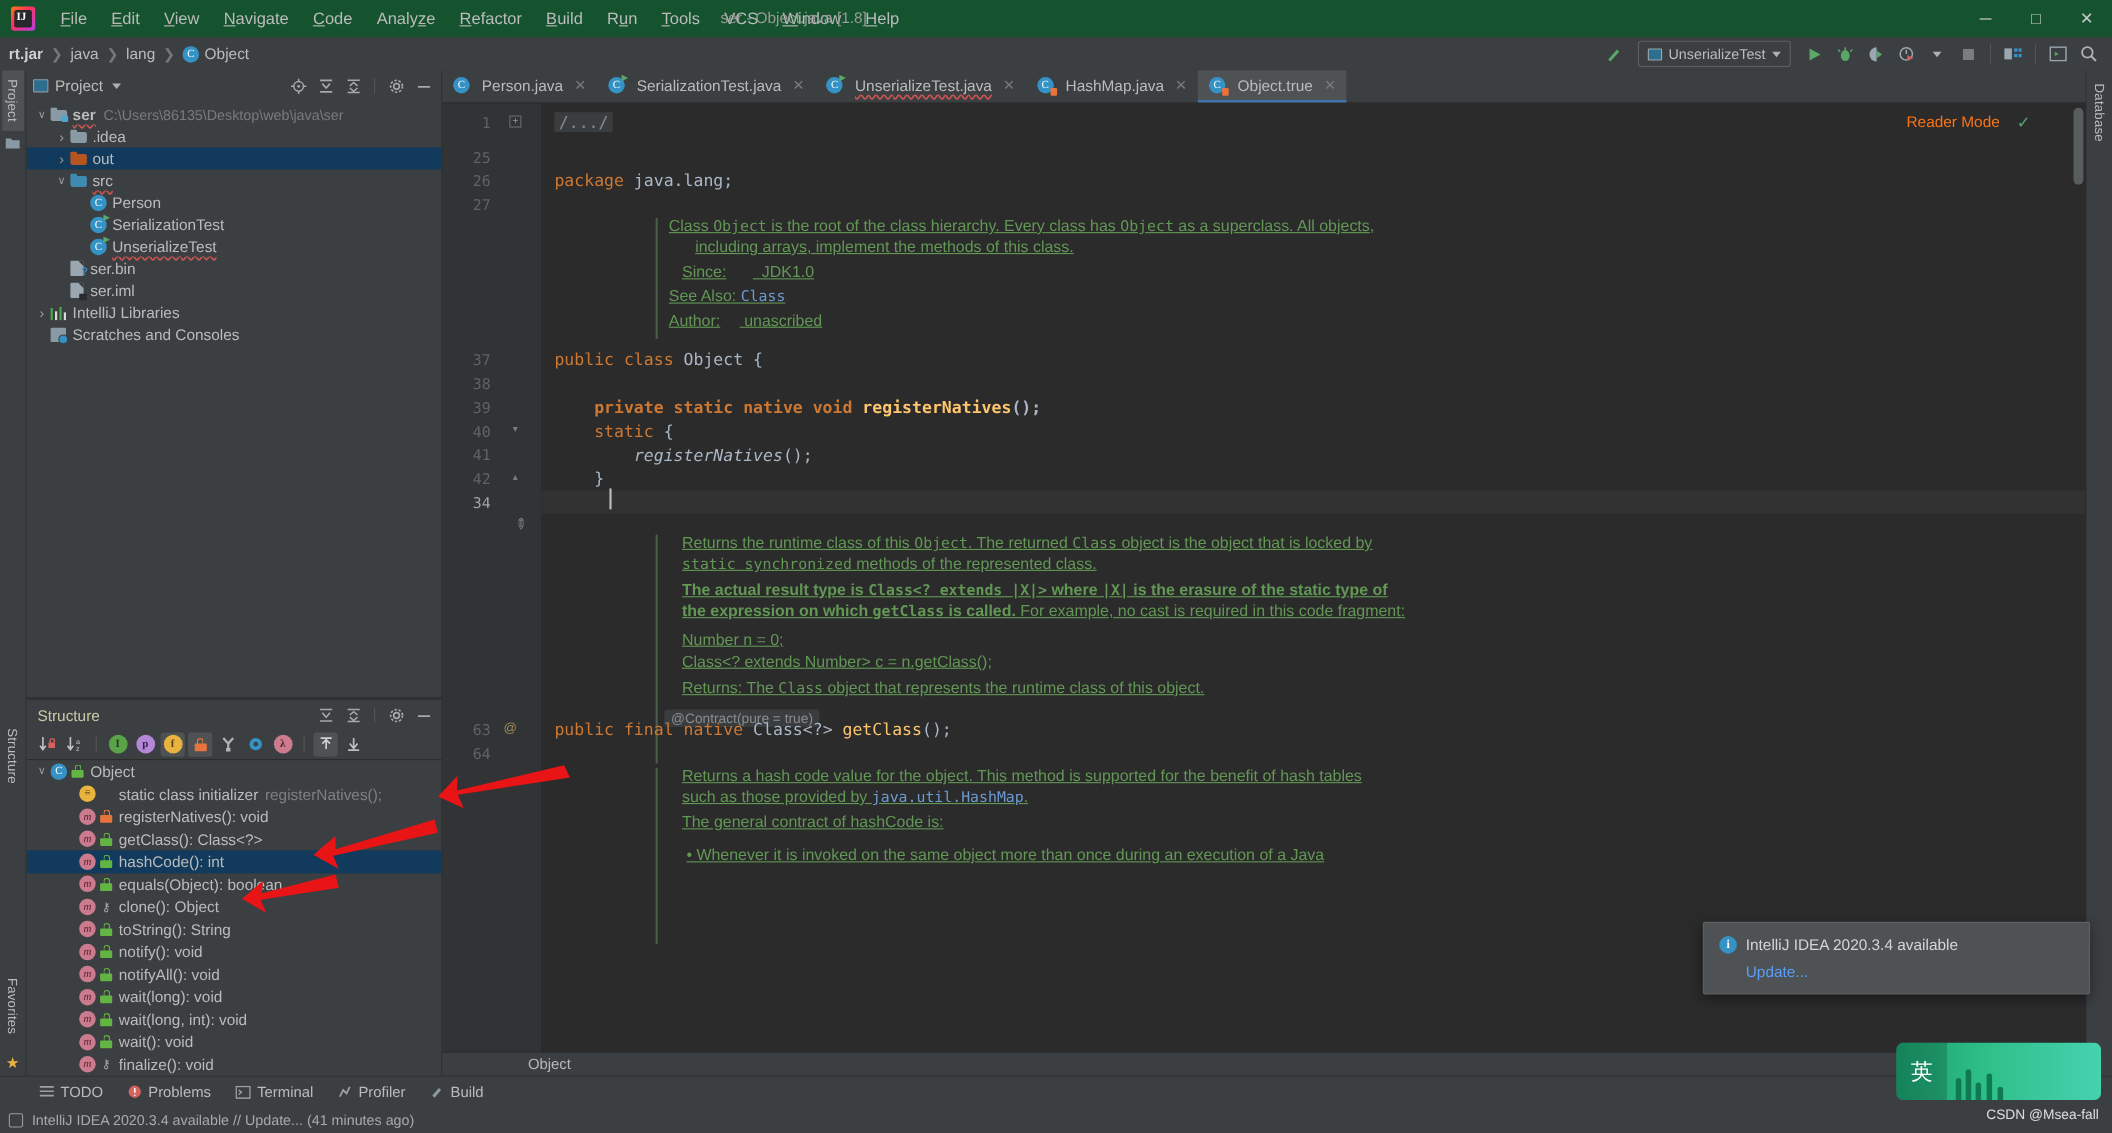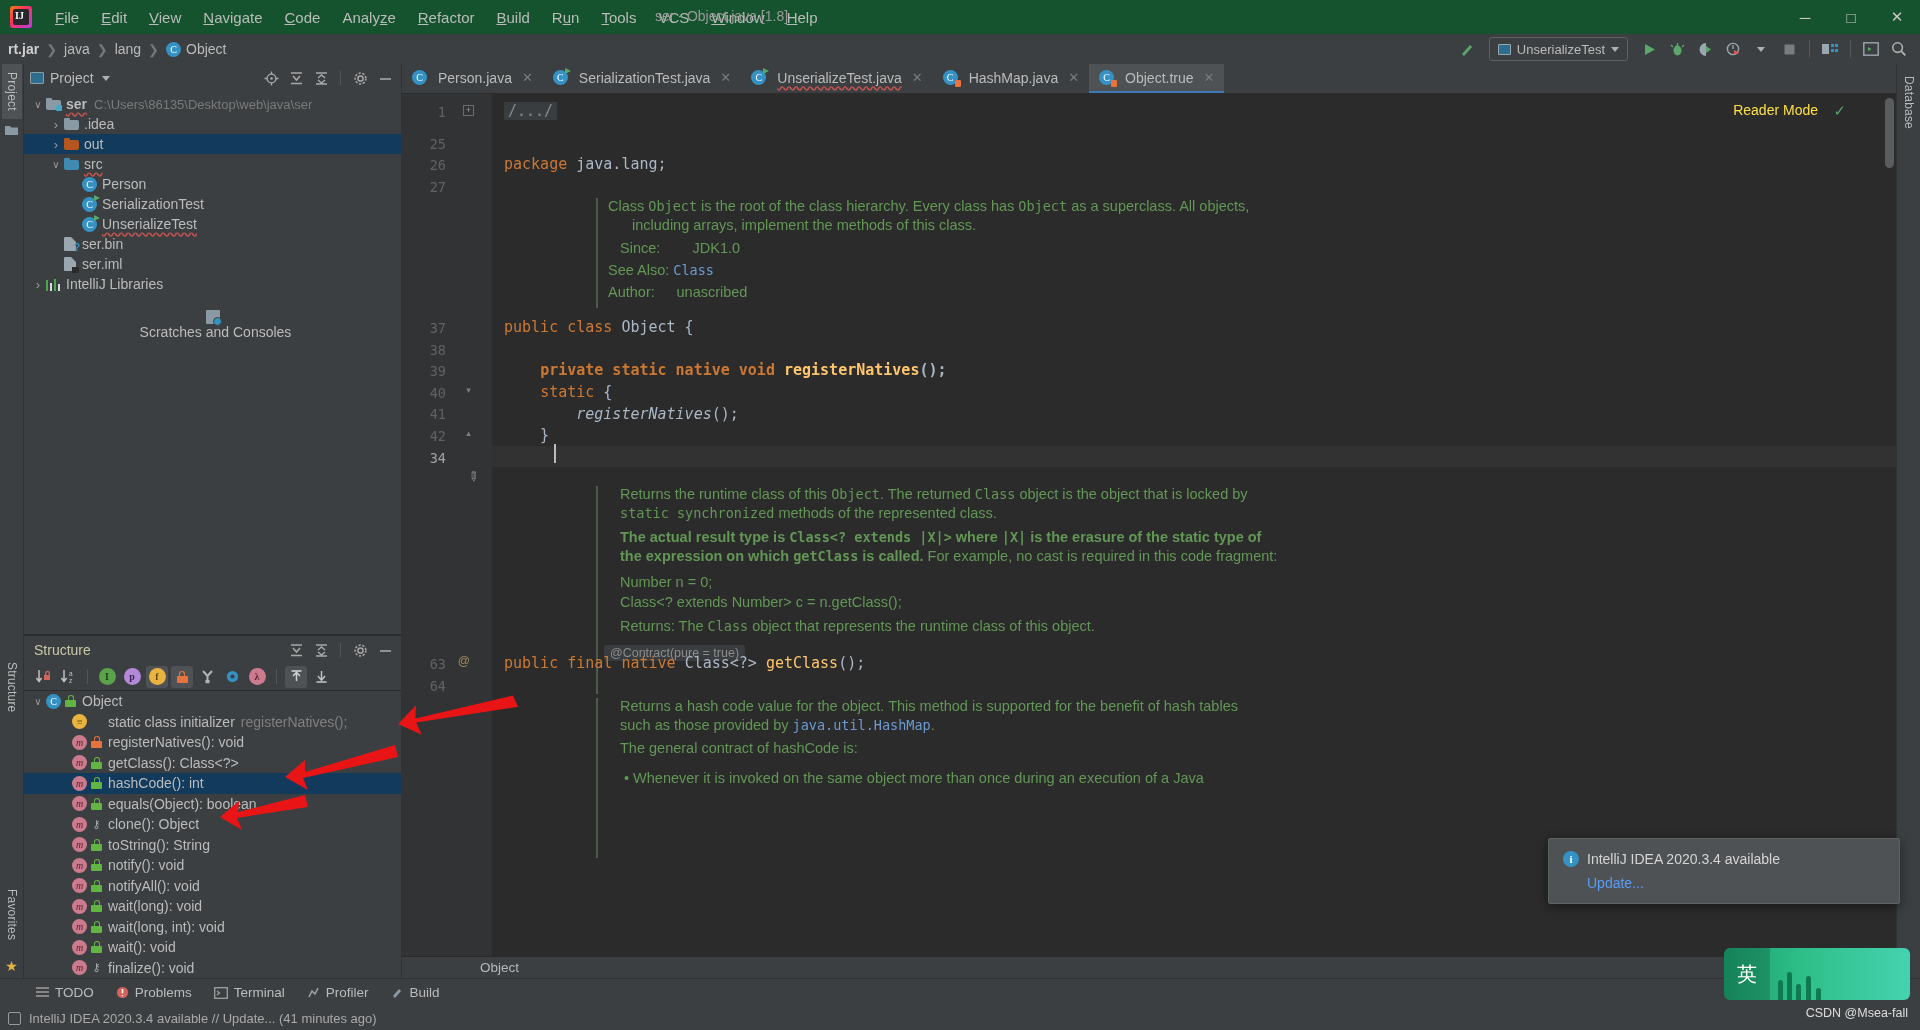--- a/index.html
+++ b/index.html
@@ -160,30 +160,30 @@
      font-family: "DejaVu Sans Mono", monospace; text-align: right; width: 40px; }
   .gmark { position: absolute; right: 22px; font-size: 12px; color: #888; }
   .fold { position:absolute; right: 18px; width: 11px; height: 11px; border: 1px solid #6a6d6e;
      color: #9a9a9a; font-size: 9px; line-height:9px; text-align:center; background:#313335;}
   .codearea { flex: 1 1 auto; position: relative; background: #2b2b2b; overflow: hidden; }
   .cl { position: absolute; left: 12px; white-space: pre; font-size: 15px;
      font-family: "DejaVu Sans Mono", monospace; color: #a9b7c6; }
   .kw { color: #cc7832; }
   .fn { color: #ffc66d; } .ital { font-style: italic; color:#a9b7c6;}
   .jd { position: absolute; left: 116px; font-size: 14.5px; color: #629755;
-     font-family: "Liberation Sans", sans-serif; white-space: pre; }
+     font-family: "Liberation Sans", sans-serif; white-space: pre; text-decoration: underline; }
   .jd .mono { font-family: "DejaVu Sans Mono", monospace; font-size: 13.5px; }
   .jd .lnk { color: #6b9bd2; font-family: "DejaVu Sans Mono", monospace; font-size:13.5px;}
   .jd b { font-weight: bold; }
   .jdbar { position: absolute; left: 104px; width: 2px; background: #4b5d48; }
   .caret { position: absolute; width: 2px; background: #bbbbbb; }
   .curline { position: absolute; left: 0; right: 0; height: 21px; background: #323232; }
   .contractchip { position: absolute; font-size: 12.5px; color: #8c8c8c; background: #3a3d3f;
      border-radius: 3px; padding: 1px 6px; font-family:"Liberation Sans", sans-serif;}
-  .readermode { position: absolute; right: 78px; top: 8px; font-size: 14px; color: #fde047; }
+  .readermode { position: absolute; right: 78px; top: 8px; font-size: 14px; color: #f97316; }
   .checkmark { position: absolute; right: 50px; top: 8px; color: #59a869; font-size: 15px; }
   .pencil { position: absolute; left: 66px; font-size: 13px; color: #8a8a8a; transform: rotate(45deg); }
   .scrollbar { position: absolute; right: 2px; width: 9px; border-radius: 5px; background: #5a5d5e; }
 
   .breadcrumb-bottom { height: 22px; flex: 0 0 22px; background: #3c3f41; display:flex; align-items:center;
      padding-left: 78px; font-size: 13.5px; color: #b8b8b8; border-top: 1px solid #2b2b2b;}
 
   
   .rrail { width: 24px; flex: 0 0 24px; background: #3c3f41; border-left: 1px solid #323232;
      display:flex; flex-direction: column; align-items:center; padding-top: 6px;}
@@ -454,21 +454,21 @@
           <div class="trow" style="padding-left: 6px;">
             <span class="arrow" style="font-size: 13px;">›</span>
             <span class="libico">
               <span style="height:11px;background:#4aa84a"></span>
               <span style="height:8px;background:#d9d9d9"></span>
               <span style="height:12px;background:#4aa84a"></span>
               <span style="height:7px;background:#d9d9d9"></span>
             </span>
             <span>IntelliJ Libraries</span>
           </div>
-          <div class="trow" style="padding-left: 6px; flex-direction: column;">
+          <div class="trow" style="padding-left: 6px;">
             <span class="arrow"></span>
             <span class="scratchico">
               <span class="b"></span>
               <span class="c"></span>
             </span>
             <span>Scratches and Consoles</span>
           </div>
         </div>
 
       <div class="structpanel">

